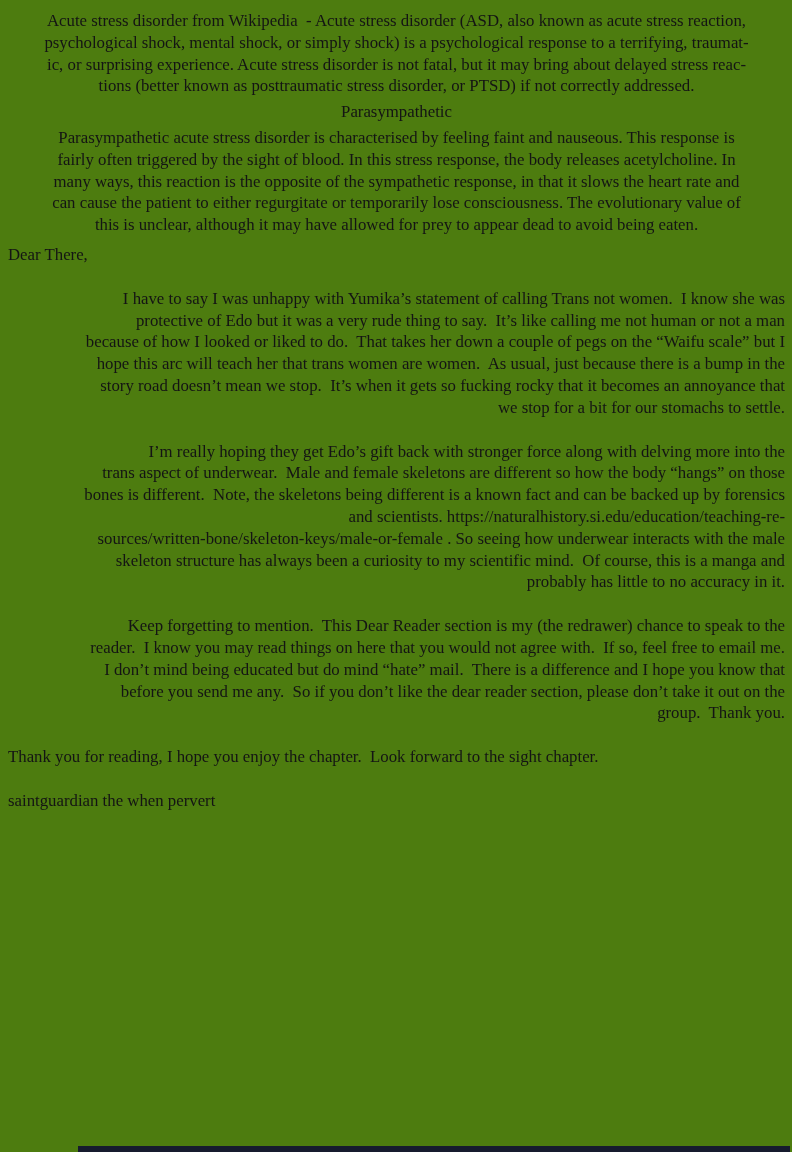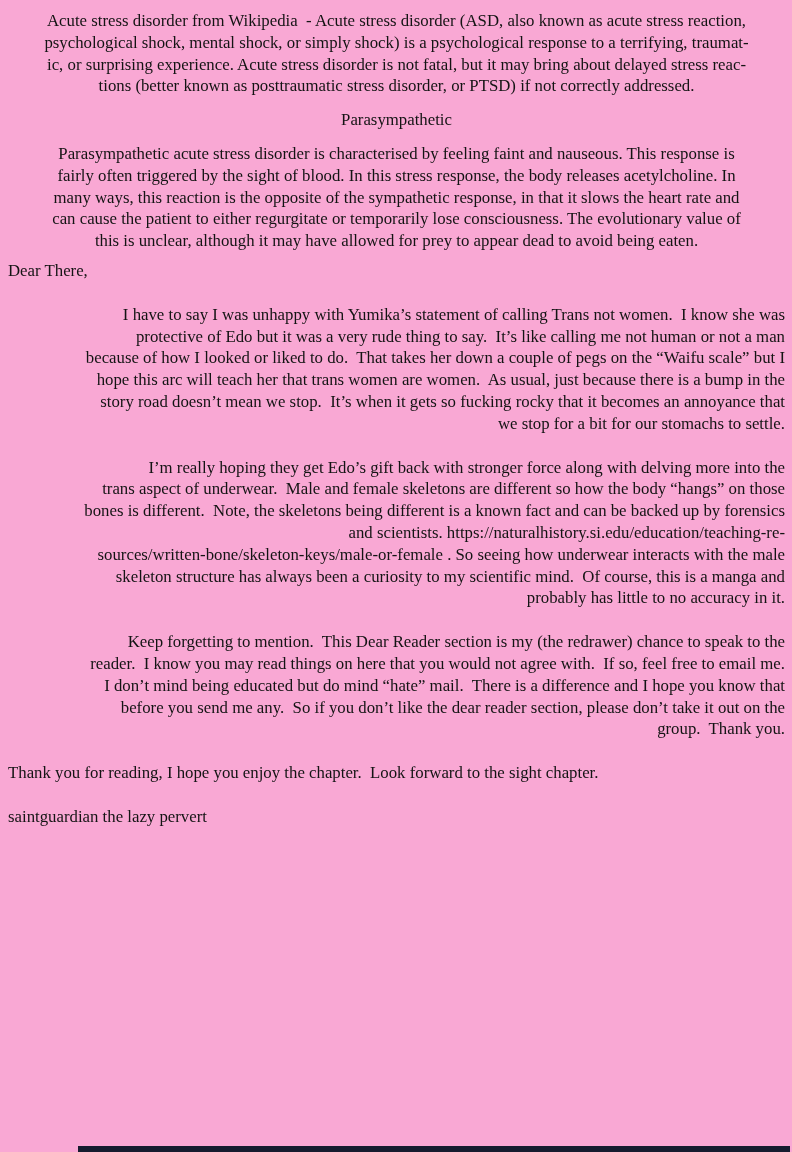--- a/index.html
+++ b/index.html
@@ -4,40 +4,40 @@
 <style>
   html, body {
     margin: 0;
     padding: 0;
     background: #ffffff;
   }
   .page {
     position: relative;
     width: 792px;
     height: 1152px;
-    background: #f9a8d4;
+    background: #4d7c0f;
     overflow: hidden;
     font-family: "Liberation Serif", "DejaVu Serif", serif;
     font-size: 16.8px;
     line-height: 21.8px;
     color: #141414;
     box-sizing: border-box;
     padding: 10px 7px 0 8px;
   }
   .block {
     white-space: pre;
     margin: 0 0 22px 0;
   }
   .wiki {
     text-align: center;
     margin: 0;
   }
   .wiki-heading {
     text-align: center;
-    margin: 12px;
+    margin: 4px;
     white-space: pre;
     font-weight: normal;
     font-size: 16.8px;
   }
   .wiki-last {
     margin-bottom: 8px;
   }
   .body-par {
     text-align: left;
   }
@@ -91,17 +91,17 @@
 
   <p class="block body-par indented">Keep forgetting to mention.  This Dear Reader section is my (the redrawer) chance to speak to the
 reader.  I know you may read things on here that you would not agree with.  If so, feel free to email me.
 I don’t mind being educated but do mind “hate” mail.  There is a difference and I hope you know that
 before you send me any.  So if you don’t like the dear reader section, please don’t take it out on the
 group.  Thank you.</p>
 
   <p class="block body-par">Thank you for reading, I hope you enjoy the chapter.  Look forward to the sight chapter.</p>
 
 
-  <p class="block body-par">saintguardian the lazy pervert</p>
+  <p class="block body-par">saintguardian the when pervert</p>
 
   <div class="bottom-bar"></div>
 
 </div>
 
 </body></html>

